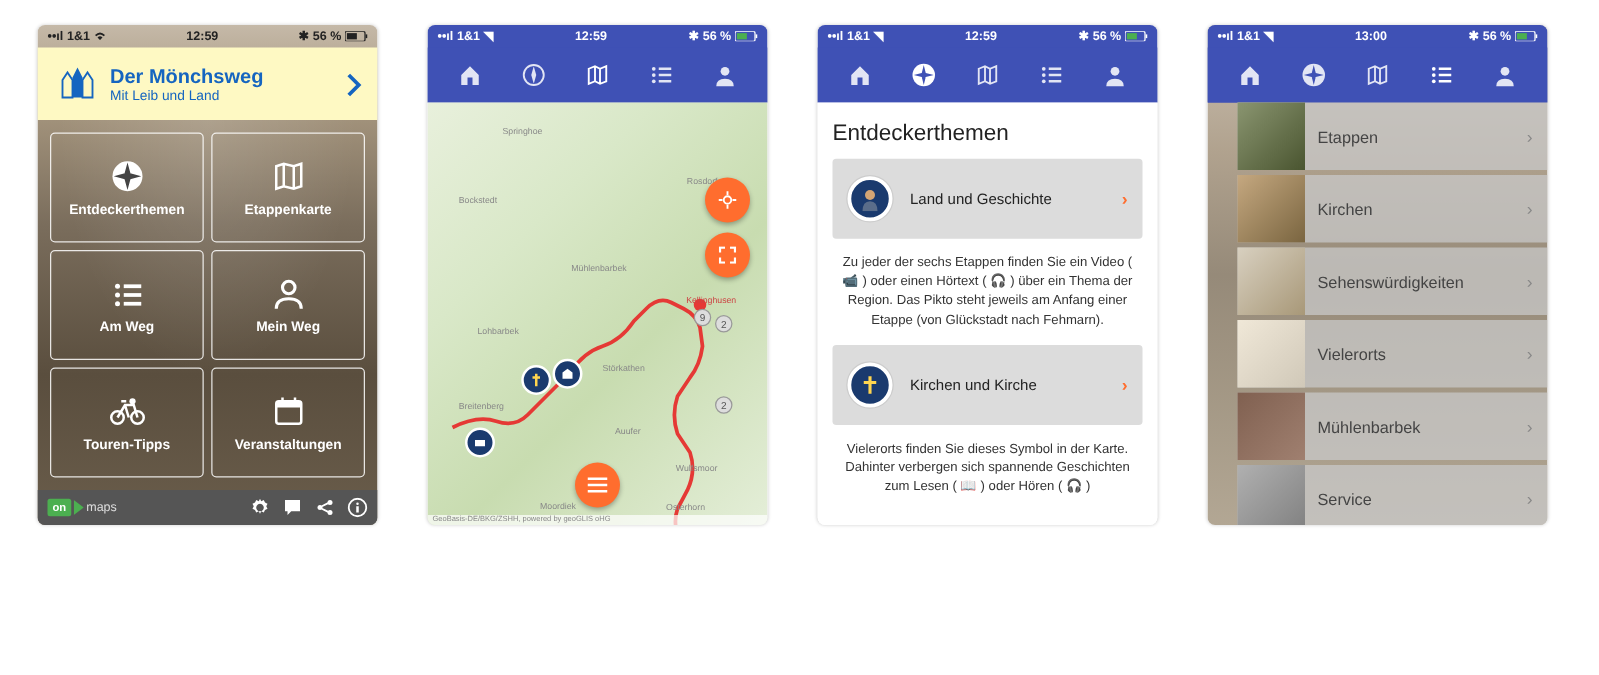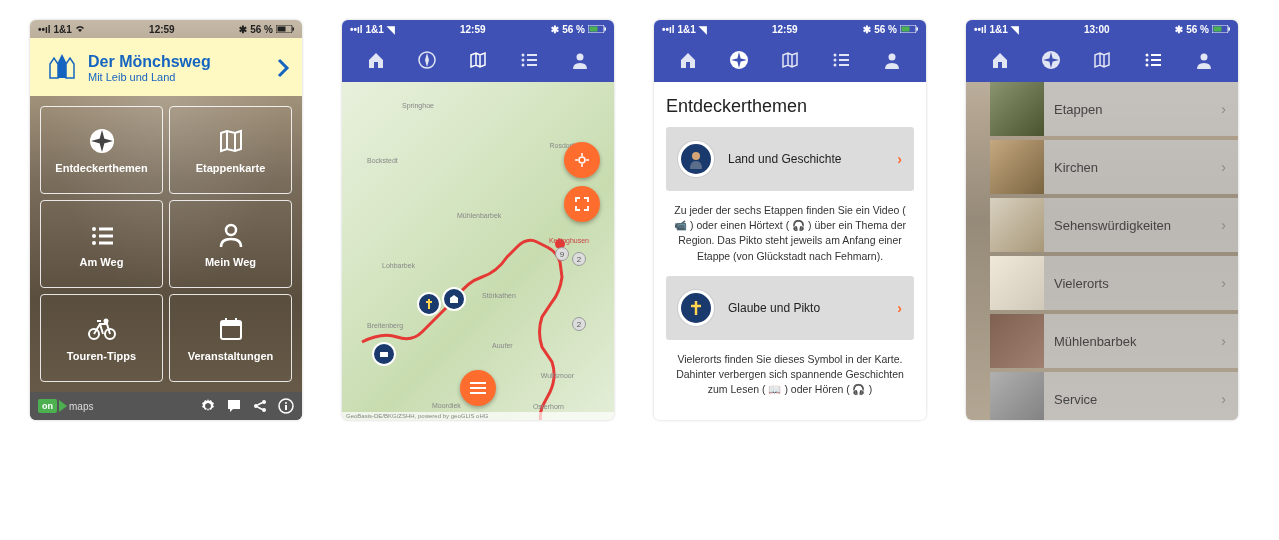--- a/index.html
+++ b/index.html
@@ -403,21 +403,21 @@
       <div class="s3-card-label">Land und Geschichte</div>
       <div class="s3-card-chev">›</div>
     </div>
     <div class="s3-text" style="text-align:center;padding:0 6px">Zu jeder der sechs Etappen finden Sie ein Video ( 📹 ) oder einen Hörtext ( 🎧 ) über ein Thema der Region. Das Pikto steht jeweils am Anfang einer Etappe (von Glückstadt nach Fehmarn).</div>
     <div class="s3-card">
       <div class="s3-card-icon">
           <svg width="18" height="18" viewBox="0 0 18 18">
             <path d="M9 2 L9 16 M4 7 L14 7" stroke="#ffd54f" stroke-width="2.5"></path>
           </svg>
         </div>
-      <div class="s3-card-label">Glaube und Pikto</div>
+      <div class="s3-card-label">Kirchen und Kirche</div>
       <div class="s3-card-chev">›</div>
     </div>
     <div class="s3-text" style="text-align:center;padding:0 6px">Vielerorts finden Sie dieses Symbol in der Karte. Dahinter verbergen sich spannende Geschichten zum Lesen ( 📖 ) oder Hören ( 🎧 )</div>
   </div>
 </div>
 
 <div class="phone" style="position:relative">
   <div class="s4-bg"></div>
   <div style="position:relative;z-index:2;background:#3f51b5">
     <div class="status-bar status-white">

